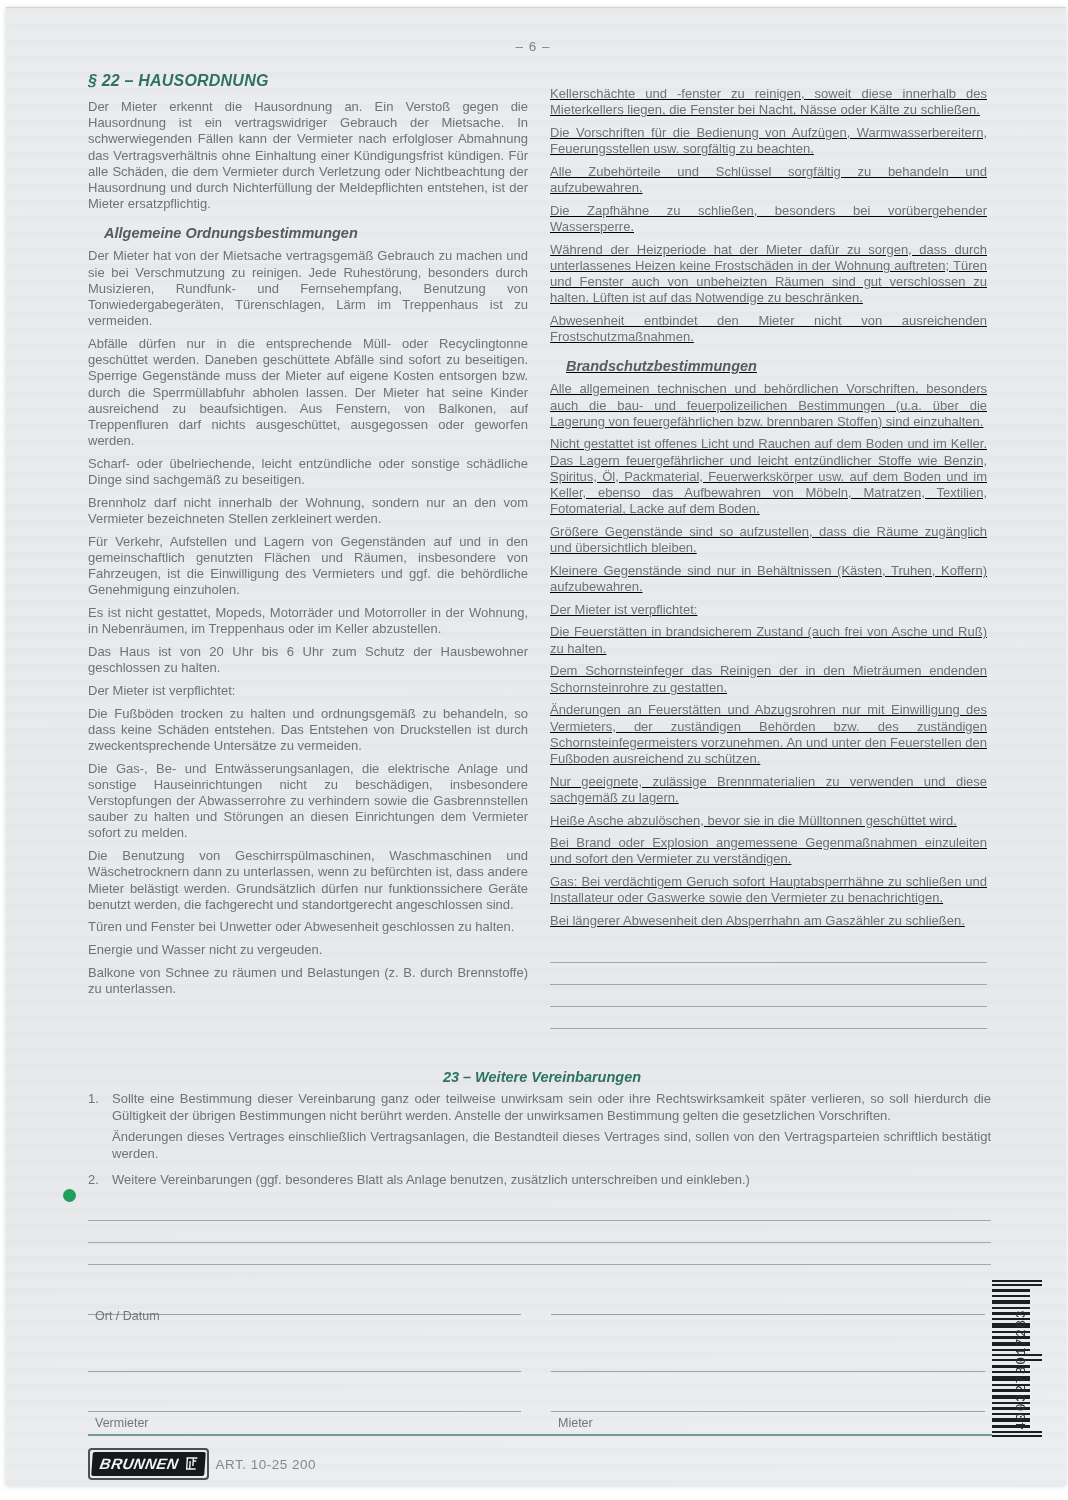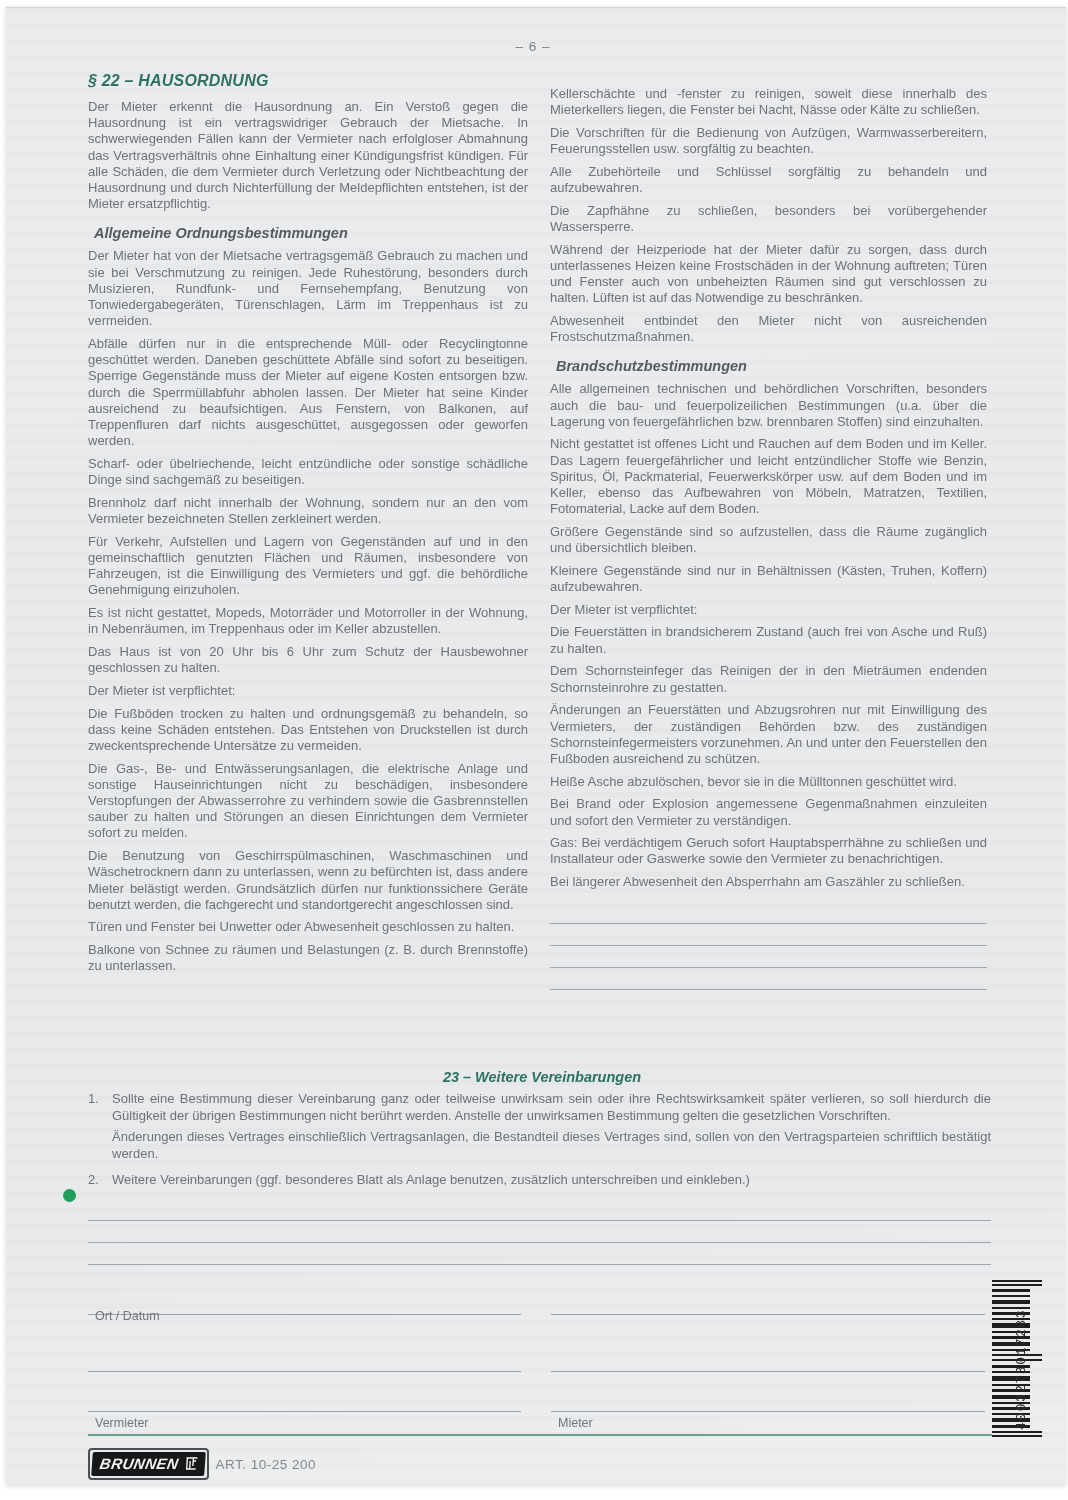--- a/index.html
+++ b/index.html
@@ -12,32 +12,32 @@
     position:absolute;left:6px;top:7px;width:1060px;height:1477px;
     background:linear-gradient(175deg,#eaecee 0%,#e8eaeb 40%,#e7e9ea 75%,#eceeef 100%);
     box-shadow:0 1px 5px rgba(90,95,100,0.25);
     border-top:1px solid #d2d5d7;
   }
   .pagenum{
     position:absolute;left:0;top:31px;width:1054px;text-align:center;
     color:#7d8184;font-size:13.5px;letter-spacing:1px;
   }
   .col-left{position:absolute;left:82px;top:64px;width:440px;height:1000px;overflow:hidden;}
-  .col-right{position:absolute;left:544px;top:78px;width:437px;height:995px;overflow:hidden;}
+  .col-right{position:absolute;left:544px;top:78px;width:437px;height:995px;overflow:hidden;text-decoration:underline;}
   .p{
     font-size:13px;line-height:16.2px;color:#6f7377;
     text-align:justify;margin:0 0 6.5px 0;
   }
   .h-main{
     color:#2e7263;font-style:italic;font-weight:bold;font-size:16px;
     margin:0 0 9px 0;letter-spacing:.2px;
   }
   .h-sub{
     color:#575b5f;font-style:italic;font-weight:bold;font-size:14.5px;
-    margin:13px 0 7px 6px;
+    margin:13px 0 7px 16px;
   }
   .h-23{
     color:#2e7263;font-style:italic;font-weight:bold;font-size:14.5px;
     margin:0 0 6px 5px;
     text-align:center;
   }
   .wline{height:21px;border-bottom:1px solid #a0a7ad;}
   .wline-group{margin-top:12px;}
   .bottom{position:absolute;left:82px;top:1061px;width:903px;}
   .item{display:flex;margin:0 0 5px 0;}
@@ -95,40 +95,42 @@
     <p class="p">Brennholz darf nicht innerhalb der Wohnung, sondern nur an den vom Vermieter bezeichneten Stellen zerkleinert werden.</p>
     <p class="p">Für Verkehr, Aufstellen und Lagern von Gegenständen auf und in den gemeinschaftlich genutzten Flächen und Räumen, insbesondere von Fahrzeugen, ist die Einwilligung des Vermieters und ggf. die behördliche Genehmigung einzuholen.</p>
     <p class="p">Es ist nicht gestattet, Mopeds, Motorräder und Motorroller in der Wohnung, in Nebenräumen, im Treppenhaus oder im Keller abzustellen.</p>
     <p class="p">Das Haus ist von 20 Uhr bis 6 Uhr zum Schutz der Hausbewohner geschlossen zu halten.</p>
 
     <p class="p">Der Mieter ist verpflichtet:</p>
     <p class="p">Die Fußböden trocken zu halten und ordnungsgemäß zu behandeln, so dass keine Schäden entstehen. Das Entstehen von Druckstellen ist durch zweckentsprechende Untersätze zu vermeiden.</p>
     <p class="p">Die Gas-, Be- und Entwässerungsanlagen, die elektrische Anlage und sonstige Hauseinrichtungen nicht zu beschädigen, insbesondere Verstopfungen der Abwasserrohre zu verhindern sowie die Gasbrennstellen sauber zu halten und Störungen an diesen Einrichtungen dem Vermieter sofort zu melden.</p>
     <p class="p">Die Benutzung von Geschirrspülmaschinen, Waschmaschinen und Wäschetrocknern dann zu unterlassen, wenn zu befürchten ist, dass andere Mieter belästigt werden. Grundsätzlich dürfen nur funktionssichere Geräte benutzt werden, die fachgerecht und standortgerecht angeschlossen sind.</p>
     <p class="p">Türen und Fenster bei Unwetter oder Abwesenheit geschlossen zu halten.</p>
+    <p class="p">Energie und Wasser nicht zu vergeuden.</p>
     <p class="p">Balkone von Schnee zu räumen und Belastungen (z. B. durch Brennstoffe) zu unterlassen.</p>
   </div>
 
   <div class="col-right">
     <p class="p">Kellerschächte und -fenster zu reinigen, soweit diese innerhalb des Mieterkellers liegen, die Fenster bei Nacht, Nässe oder Kälte zu schließen.</p>
     <p class="p">Die Vorschriften für die Bedienung von Aufzügen, Warmwasserbereitern, Feuerungsstellen usw. sorgfältig zu beachten.</p>
     <p class="p">Alle Zubehörteile und Schlüssel sorgfältig zu behandeln und aufzubewahren.</p>
     <p class="p">Die Zapfhähne zu schließen, besonders bei vorübergehender Wassersperre.</p>
     <p class="p">Während der Heizperiode hat der Mieter dafür zu sorgen, dass durch unterlassenes Heizen keine Frostschäden in der Wohnung auftreten; Türen und Fenster auch von unbeheizten Räumen sind gut verschlossen zu halten. Lüften ist auf das Notwendige zu beschränken.</p>
     <p class="p">Abwesenheit entbindet den Mieter nicht von ausreichenden Frostschutzmaßnahmen.</p>
 
     <div class="h-sub">Brandschutzbestimmungen</div>
     <p class="p">Alle allgemeinen technischen und behördlichen Vorschriften, besonders auch die bau- und feuerpolizeilichen Bestimmungen (u.a. über die Lagerung von feuergefährlichen bzw. brennbaren Stoffen) sind einzuhalten.</p>
     <p class="p">Nicht gestattet ist offenes Licht und Rauchen auf dem Boden und im Keller. Das Lagern feuergefährlicher und leicht entzündlicher Stoffe wie Benzin, Spiritus, Öl, Packmaterial, Feuerwerkskörper usw. auf dem Boden und im Keller, ebenso das Aufbewahren von Möbeln, Matratzen, Textilien, Fotomaterial, Lacke auf dem Boden.</p>
     <p class="p">Größere Gegenstände sind so aufzustellen, dass die Räume zugänglich und übersichtlich bleiben.</p>
     <p class="p">Kleinere Gegenstände sind nur in Behältnissen (Kästen, Truhen, Koffern) aufzubewahren.</p>
     <p class="p">Der Mieter ist verpflichtet:</p>
     <p class="p">Die Feuerstätten in brandsicherem Zustand (auch frei von Asche und Ruß) zu halten.</p>
     <p class="p">Dem Schornsteinfeger das Reinigen der in den Mieträumen endenden Schornsteinrohre zu gestatten.</p>
     <p class="p">Änderungen an Feuerstätten und Abzugsrohren nur mit Einwilligung des Vermieters, der zuständigen Behörden bzw. des zuständigen Schornsteinfegermeisters vorzunehmen. An und unter den Feuerstellen den Fußboden ausreichend zu schützen.</p>
+    <p class="p">Nur geeignete, zulässige Brennmaterialien zu verwenden und diese sachgemäß zu lagern.</p>
     <p class="p">Heiße Asche abzulöschen, bevor sie in die Mülltonnen geschüttet wird.</p>
     <p class="p">Bei Brand oder Explosion angemessene Gegenmaßnahmen einzuleiten und sofort den Vermieter zu verständigen.</p>
     <p class="p">Gas: Bei verdächtigem Geruch sofort Hauptabsperrhähne zu schließen und Installateur oder Gaswerke sowie den Vermieter zu benachrichtigen.</p>
     <p class="p">Bei längerer Abwesenheit den Absperrhahn am Gaszähler zu schließen.</p>
 
     <div class="wline-group">
       <div class="wline"></div>
       <div class="wline"></div>
       <div class="wline"></div>
       <div class="wline"></div>

